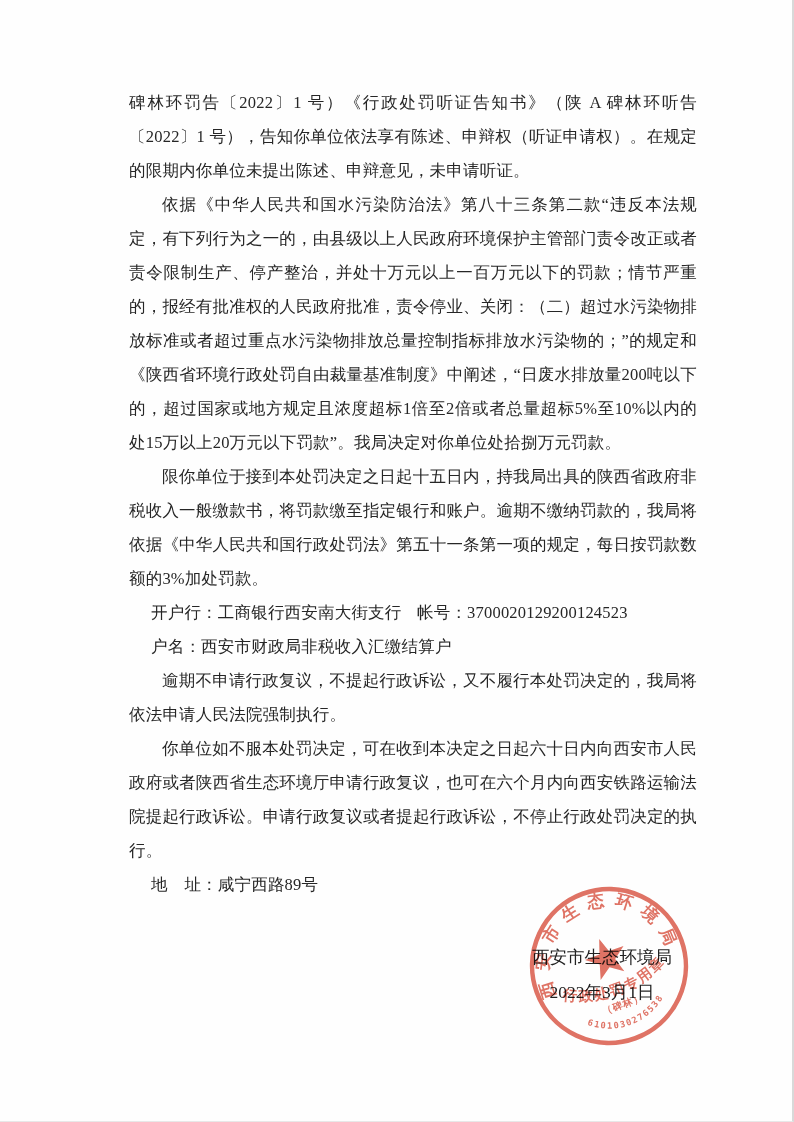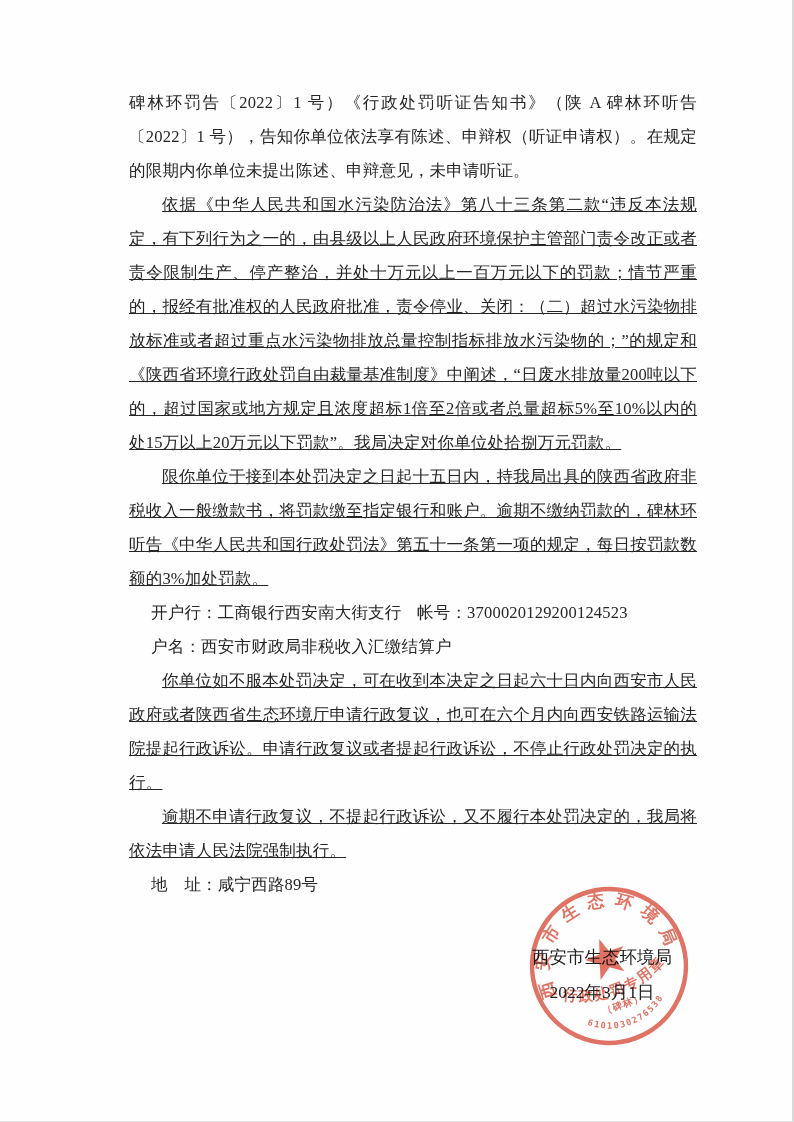--- a/index.html
+++ b/index.html
@@ -17,21 +17,21 @@
   }
   .doc-body {
     position:absolute;
     left:129px; top:86px; width:568px;
     font-size:16.5px;
     line-height:34px;
     text-align:justify;
     letter-spacing:0.2px;
   }
   .para { text-align:justify; }
-  .para.indent { text-indent:2em;text-decoration:underline; }
+  .para.indent { text-indent:2em; }
   .info-row {
     position:relative;
     height:34px;
     line-height:34px;
     padding-left:22px;
     white-space:nowrap;
     text-align:left;
   }
   .info-right {
     position:absolute;
@@ -68,36 +68,36 @@
 <body>
 
 <div class="page">
 
   <div class="doc-body">
 
     <p class="para">碑林环罚告〔2022〕1 号）《行政处罚听证告知书》（陕 A 碑林环听告〔2022〕1 号），告知你单位依法享有陈述、申辩权（听证申请权）。在规定的限期内你单位未提出陈述、申辩意见，未申请听证。</p>
 
     <p class="para indent">依据《中华人民共和国水污染防治法》第八十三条第二款“违反本法规定，有下列行为之一的，由县级以上人民政府环境保护主管部门责令改正或者责令限制生产、停产整治，并处十万元以上一百万元以下的罚款；情节严重的，报经有批准权的人民政府批准，责令停业、关闭：（二）超过水污染物排放标准或者超过重点水污染物排放总量控制指标排放水污染物的；”的规定和《陕西省环境行政处罚自由裁量基准制度》中阐述，“日废水排放量200吨以下的，超过国家或地方规定且浓度超标1倍至2倍或者总量超标5%至10%以内的处15万以上20万元以下罚款”。我局决定对你单位处拾捌万元罚款。</p>
 
-    <p class="para indent">限你单位于接到本处罚决定之日起十五日内，持我局出具的陕西省政府非税收入一般缴款书，将罚款缴至指定银行和账户。逾期不缴纳罚款的，碑林环听告《中华人民共和国行政处罚法》第五十一条第一项的规定，每日按罚款数额的3%加处罚款。</p>
+    <p class="para indent">限你单位于接到本处罚决定之日起十五日内，持我局出具的陕西省政府非税收入一般缴款书，将罚款缴至指定银行和账户。逾期不缴纳罚款的，我局将依据《中华人民共和国行政处罚法》第五十一条第一项的规定，每日按罚款数额的3%加处罚款。</p>
 
     <div class="info-row">
       <span>开户行：</span><span>工商银行西安南大街支行</span>
       <span class="info-right">
         <span>帐号：</span><span>3700020129200124523</span>
       </span>
     </div>
 
     <div class="info-row">
       <span>户名：</span><span>西安市财政局非税收入汇缴结算户</span>
     </div>
 
+    <p class="para indent">逾期不申请行政复议，不提起行政诉讼，又不履行本处罚决定的，我局将依法申请人民法院强制执行。</p>
+
     <p class="para indent">你单位如不服本处罚决定，可在收到本决定之日起六十日内向西安市人民政府或者陕西省生态环境厅申请行政复议，也可在六个月内向西安铁路运输法院提起行政诉讼。申请行政复议或者提起行政诉讼，不停止行政处罚决定的执行。</p>
-
-    <p class="para indent">逾期不申请行政复议，不提起行政诉讼，又不履行本处罚决定的，我局将依法申请人民法院强制执行。</p>
 
 
     <div class="info-row">
       <span>地　址：</span><span>咸宁西路89号</span>
     </div>
 
   </div>
 
   <div class="signature">
     <div>西安市生态环境局</div>

